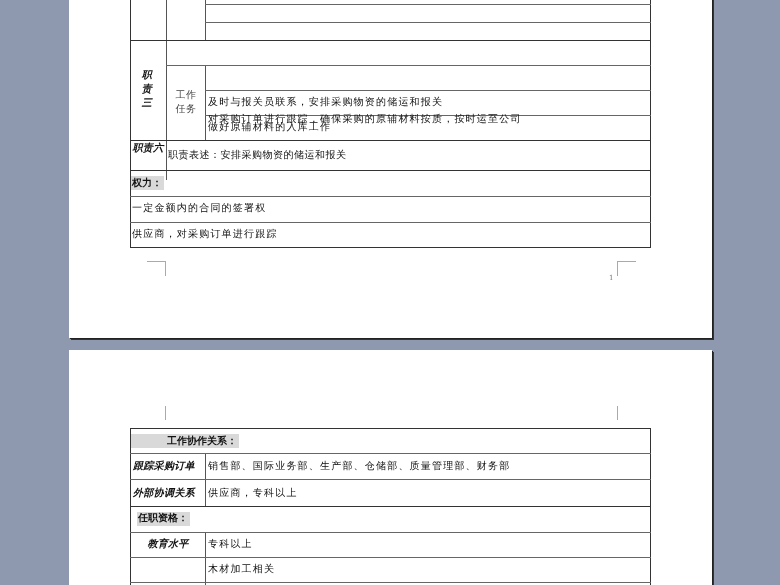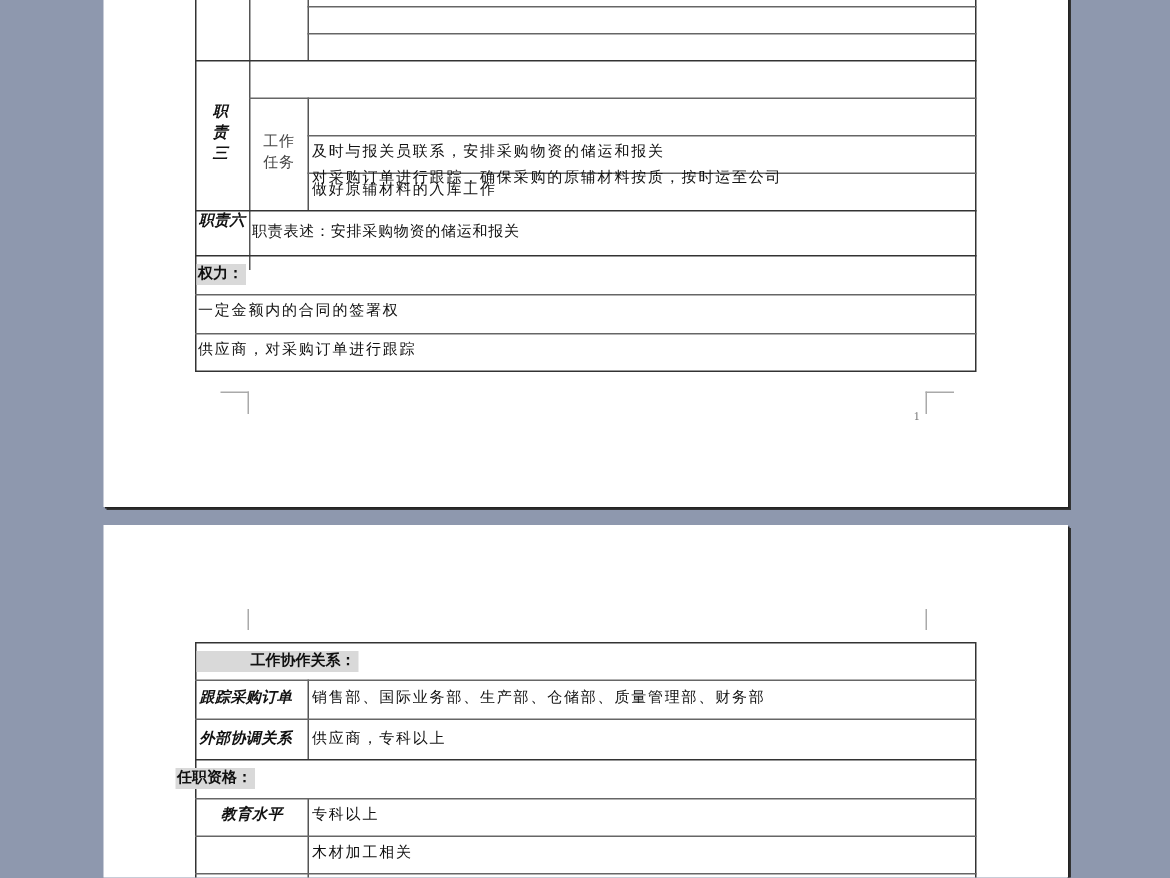--- a/index.html
+++ b/index.html
@@ -87,18 +87,18 @@
   <div class="hline" style="left:61px; top:182px; width:521px;"></div>
   <div class="hline" style="left:61px; top:207px; width:521px;"></div>
   <div class="hline" style="left:61px; top:232px; width:521px;"></div>
 
   <div class="hdr" style="left:62px; top:84px;padding-left:36px;">工作协作关系：</div>
   <div class="txt bold" style="left:64px; top:110px;">跟踪采购订单</div>
   <div class="txt" style="left:139px; top:110px;">销售部、国际业务部、生产部、仓储部、质量管理部、财务部</div>
   <div class="txt bold" style="left:64px; top:137px;">外部协调关系</div>
   <div class="txt" style="left:139px; top:137px;">供应商，专科以上</div>
 
-  <div class="hdr" style="left:48px; top:162px;">任职资格：</div>
+  <div class="hdr" style="left:68px; top:162px;font-family:Liberation Mono, monospace;">任职资格：</div>
   <div class="txt bold" style="left:62px; top:188px; width:74px; text-align:center;">教育水平</div>
   <div class="txt" style="left:139px; top:188px;">专科以上</div>
   <div class="txt bold" style="left:62px; top:213px; width:74px; text-align:right;margin-top:32px;">专业</div>
   <div class="txt" style="left:139px; top:213px;">木材加工相关</div>
 </div>
 
 </body></html>

